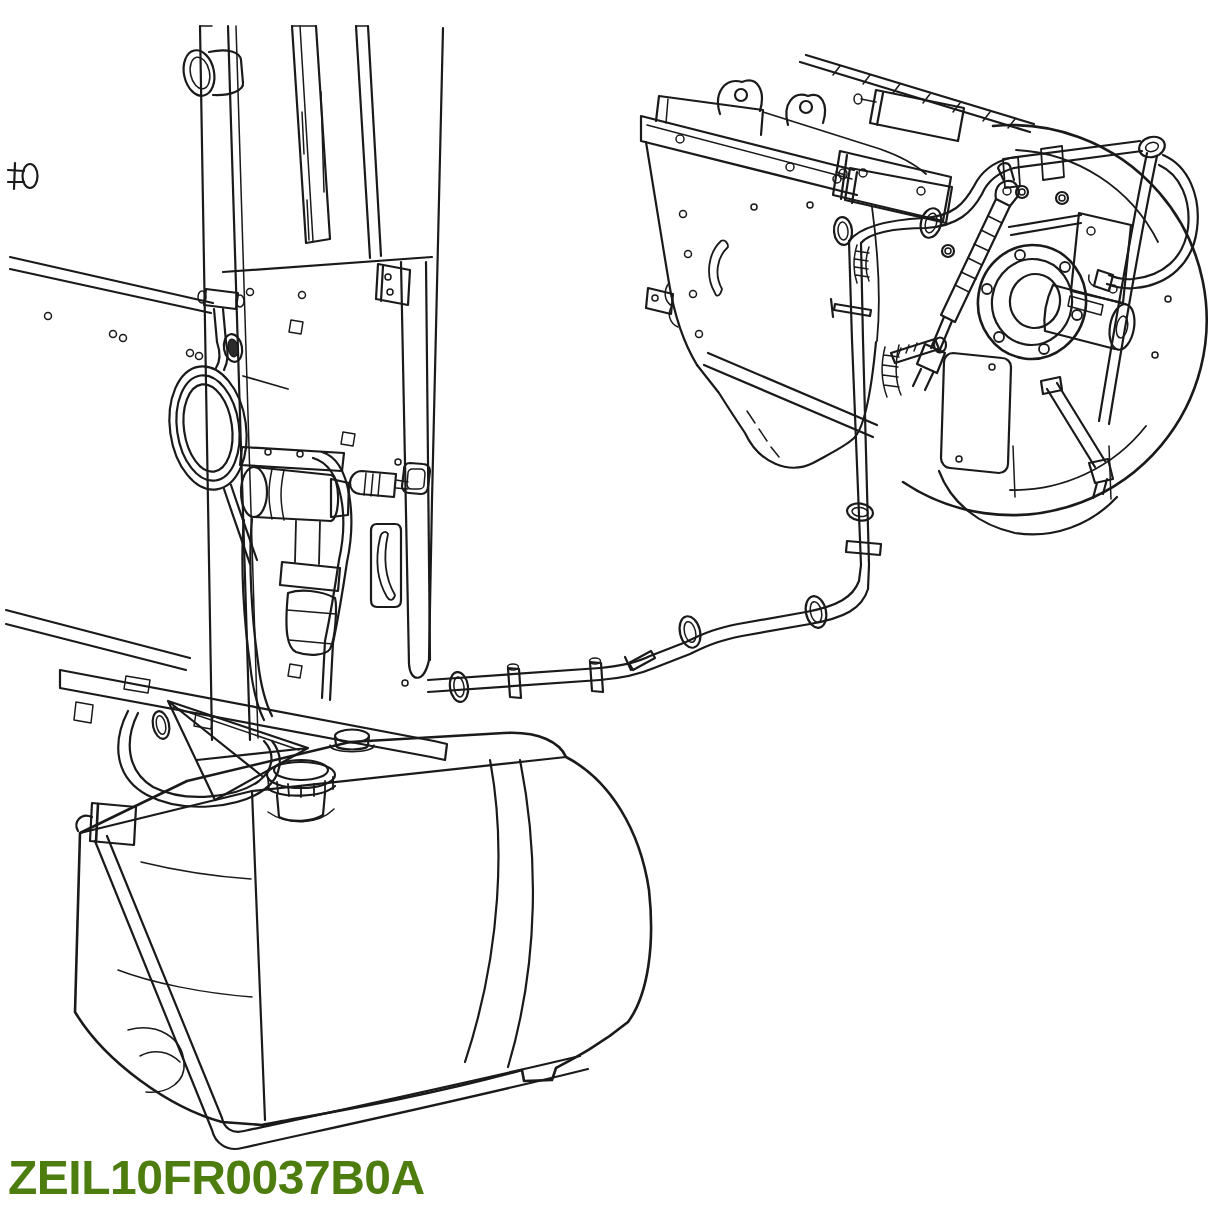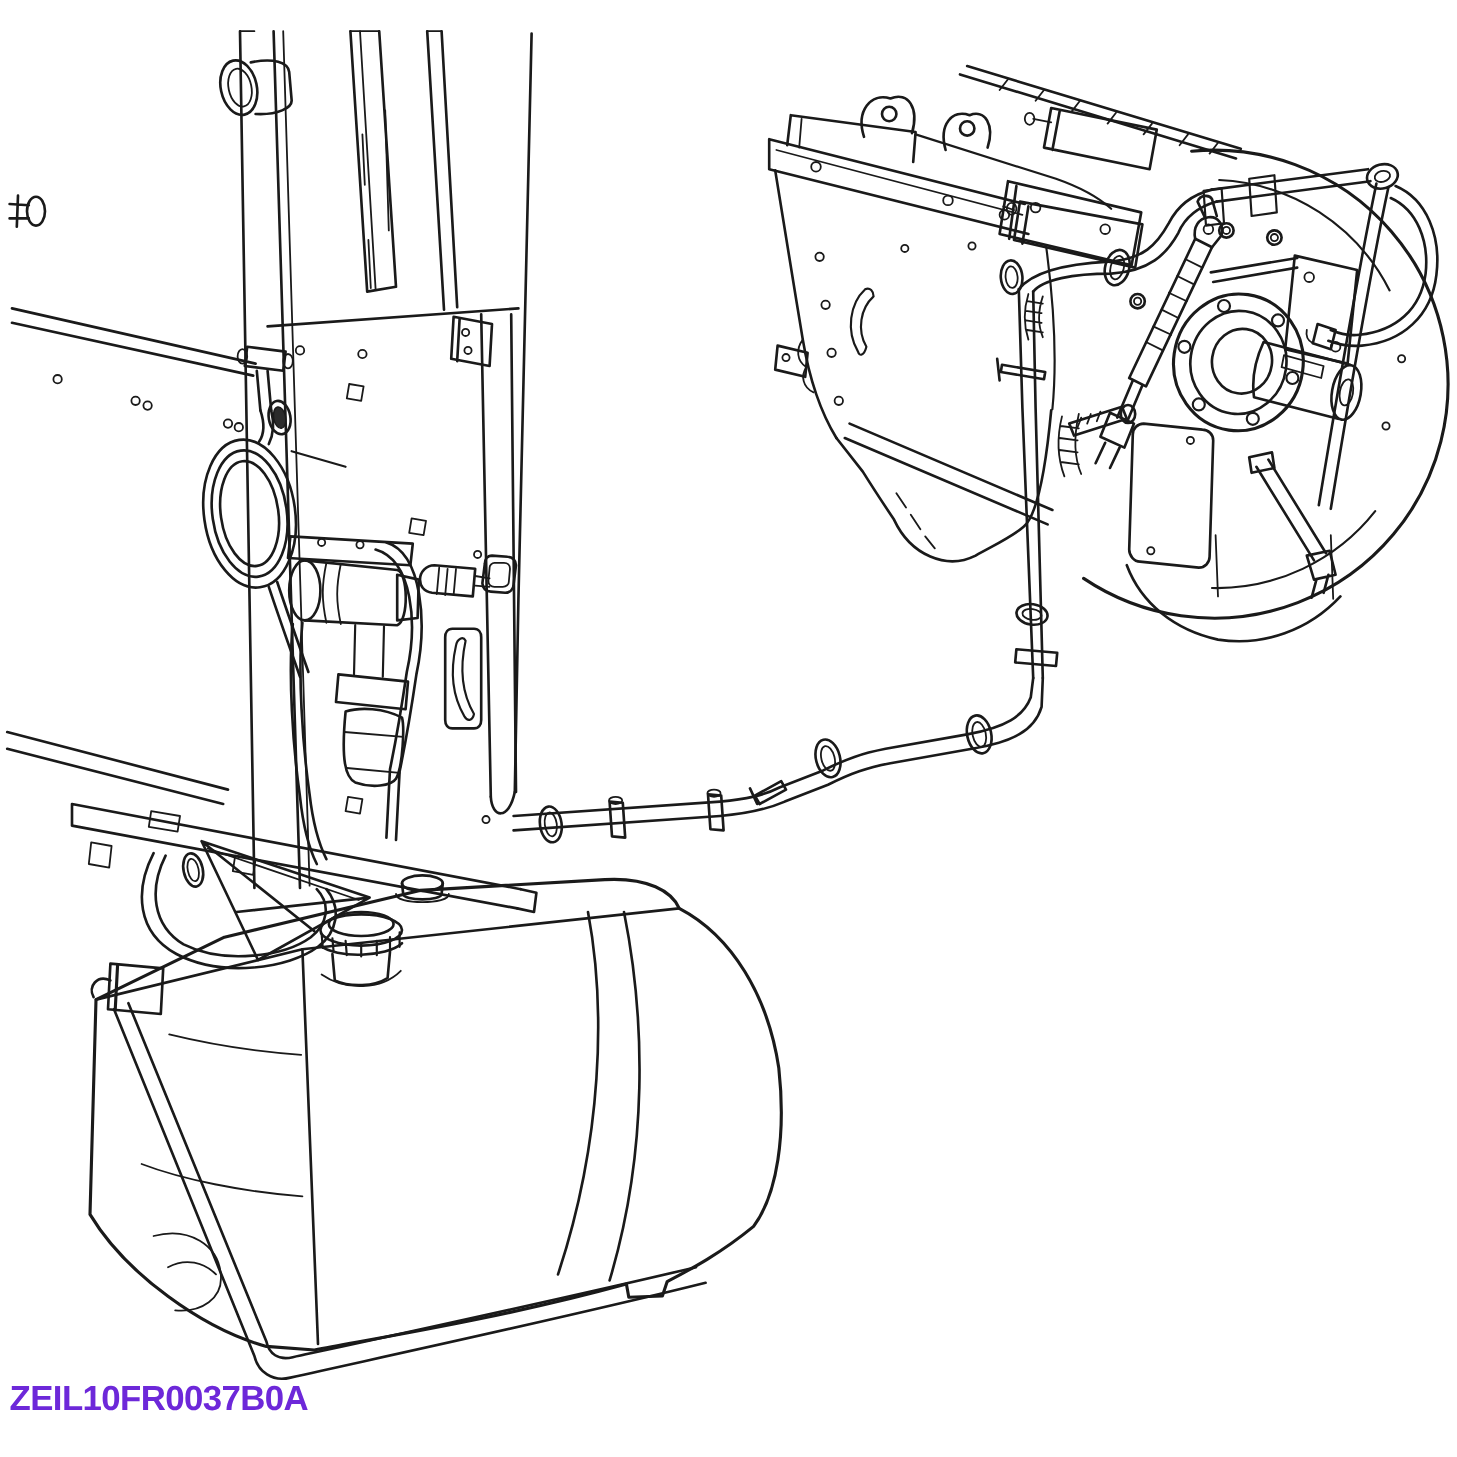--- a/index.html
+++ b/index.html
@@ -4,21 +4,21 @@
 <style>
   html,body{margin:0;padding:0;background:#ffffff;}
   .stage{position:relative;width:1214px;height:1214px;background:#ffffff;overflow:hidden;
          font-family:"Liberation Sans", sans-serif;}
   .stage svg{position:absolute;left:0;top:0;color:#1a1a1a;}
   .ln{fill:none;stroke:#1a1a1a;stroke-width:2.2;stroke-linecap:round;stroke-linejoin:round;}
   .thin{stroke-width:1.5;}
   .med{stroke-width:1.8;}
   .thick{stroke-width:2.6;}
   .darkfill{fill:#2b2b2b;stroke:#1a1a1a;stroke-width:1.2;}
-  .caption{position:absolute;left:8px;top:1150px;font-size:29px;font-weight:700;color:#6d28d9;
+  .caption{position:absolute;left:8px;top:1150px;font-size:48px;font-weight:700;color:#4d7c0f;
            letter-spacing:-0.5px;white-space:nowrap;}
 </style>
 </head>
 <body>
 
 <div class="stage">
 <svg width="1214" height="1214" viewBox="0 0 1214 1214">
 
   <g>
     <path class="ln" d="M200,26 L212,740"></path>

